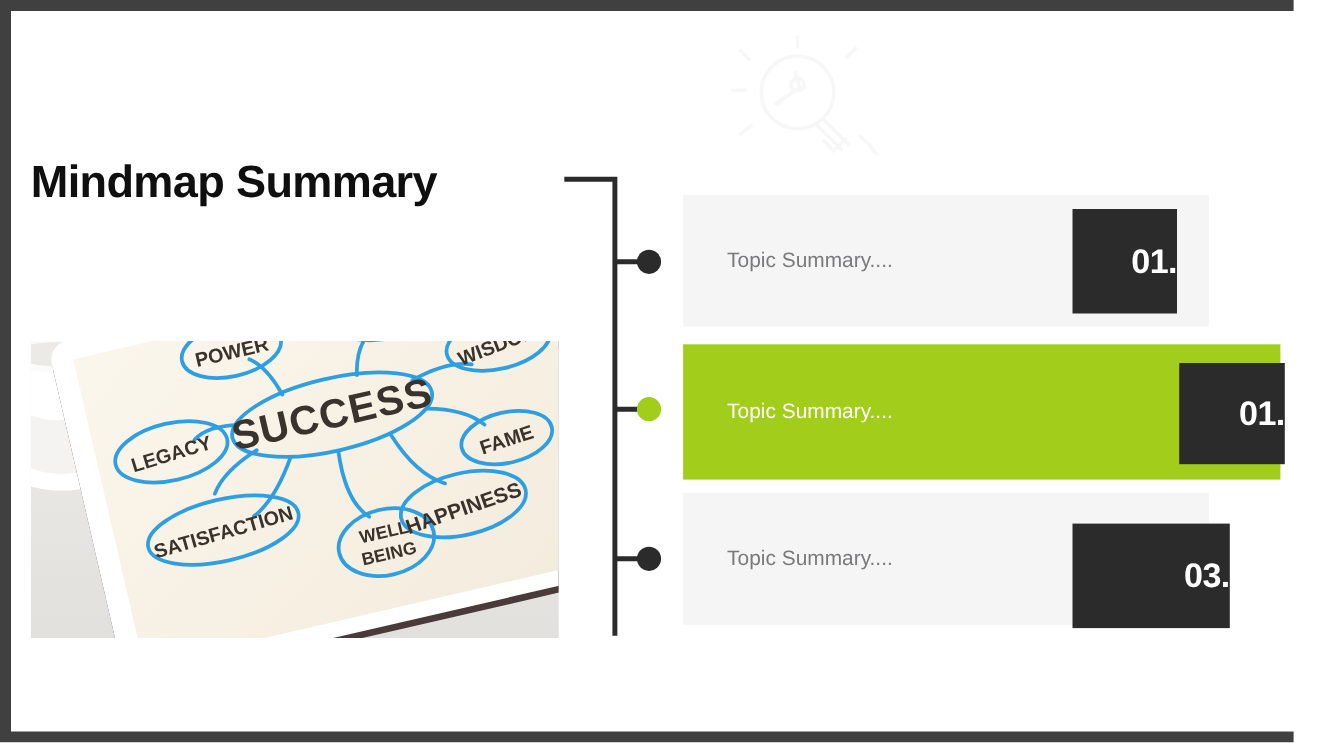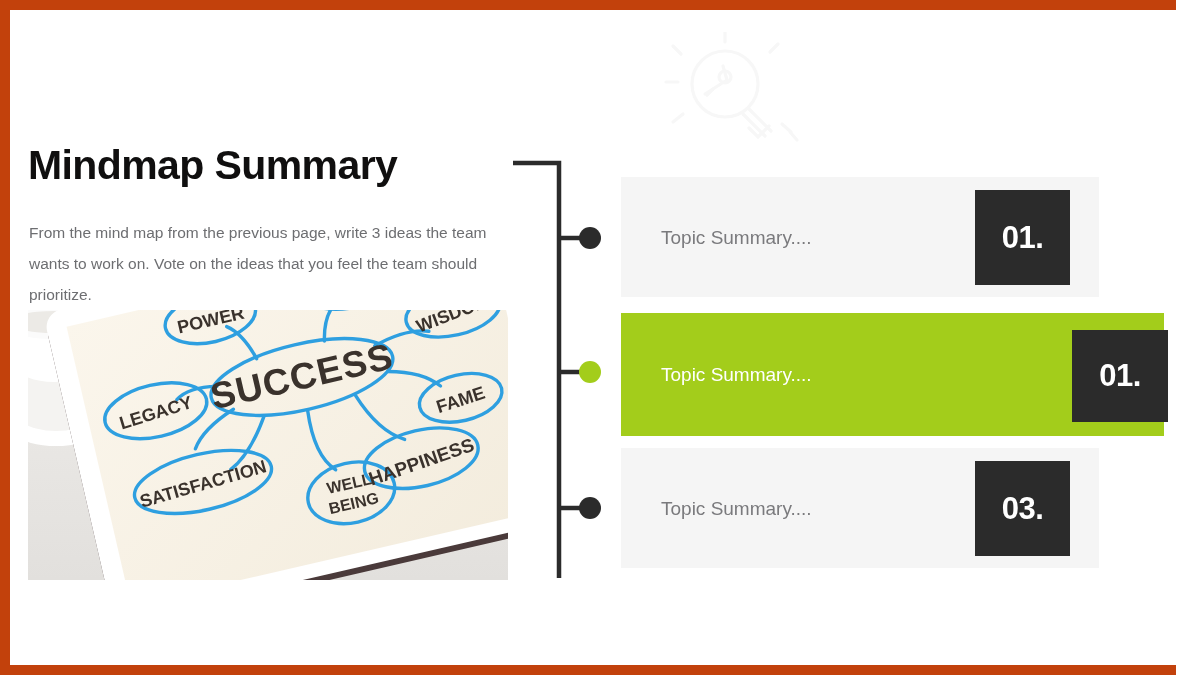--- a/index.html
+++ b/index.html
@@ -11,21 +11,21 @@
     width: 1200px;
     height: 675px;
     overflow: hidden;
     font-family: "Liberation Sans", sans-serif;
   }
 
   #slide {
     position: relative;
     width: 1176px;
     height: 675px;
-    background: #c2410c;
+    background: #404040;
     box-sizing: border-box;
   }
 
   #canvas {
     position: absolute;
     left: 10px;
     top: 10px;
     width: 1180px;
     height: 655px;
     background: #ffffff;
@@ -98,21 +98,21 @@
     white-space: nowrap;
   }
   .card-plain .card-label { color: #7a7a7d; left: 40px; }
   .card-accent .card-label { color: #ffffff; left: 40px; }
 
   .num-box {
     position: absolute;
     background: #2b2b2b;
     display: flex;
     align-items: center;
-    justify-content: center;
+    justify-content: flex-end;
   }
   .num-box span {
     color: #ffffff;
     font-weight: 800;
     letter-spacing: -0.5px;
     font-family: "Liberation Sans", sans-serif;
   }
 
   
   #card-1 { left: 611px; top: 167px; width: 478px; height: 120px; }
@@ -122,21 +122,21 @@
 
   
   #card-2 { left: 611px; top: 303px; width: 543px; height: 123px; }
   #card-2 .card-label { top: 51px; }
   #card-2 .num-box { left: 451px; top: 17px; width: 96px; height: 92px; }
   #card-2 .num-box span { font-size: 31px; }
 
   
   #card-3 { left: 611px; top: 438px; width: 478px; height: 120px; }
   #card-3 .card-label { top: 50px; }
-  #card-3 .num-box { left: 354px; top: 13px; width: 95px; height: 95px; }
+  #card-3 .num-box { left: 354px; top: 28px; width: 95px; height: 95px; padding-left: 48px; }
   #card-3 .num-box span { font-size: 31px; }
 </style>
 </head>
 <body>
 
 <div id="slide">
   <div id="canvas">
 
     <div id="watermark">
       <svg width="165" height="115" viewBox="0 0 165 115" fill="none" stroke="#f7f7f7" stroke-width="3.2" stroke-linecap="round">
@@ -153,21 +153,20 @@
         <path d="M33 50 L21 50"></path>
         <path d="M38 82 L28 90"></path>
         <path d="M125 20 L133 12"></path>
         <path d="M145 100 L152 108"></path>
         <path d="M137 92 L146 100"></path>
       </svg>
     </div>
 
     <div id="title">Mindmap Summary</div>
 
-    <div id="paragraph">From the mind map from the previous page, write 3 ideas the team wants to work on. Vote on the ideas that you feel the team should prioritize.</div>
 
     <div id="photo">
       <svg width="480" height="270" viewBox="0 0 480 270">
         <defs>
           <clipPath id="frame">
               <rect x="0" y="0" width="480" height="270"></rect>
             </clipPath>
           <linearGradient id="deskg" x1="0" y1="0" x2="0" y2="1">
             <stop offset="0%" stop-color="#efedea"></stop>
             <stop offset="100%" stop-color="#e2e0dd"></stop>

